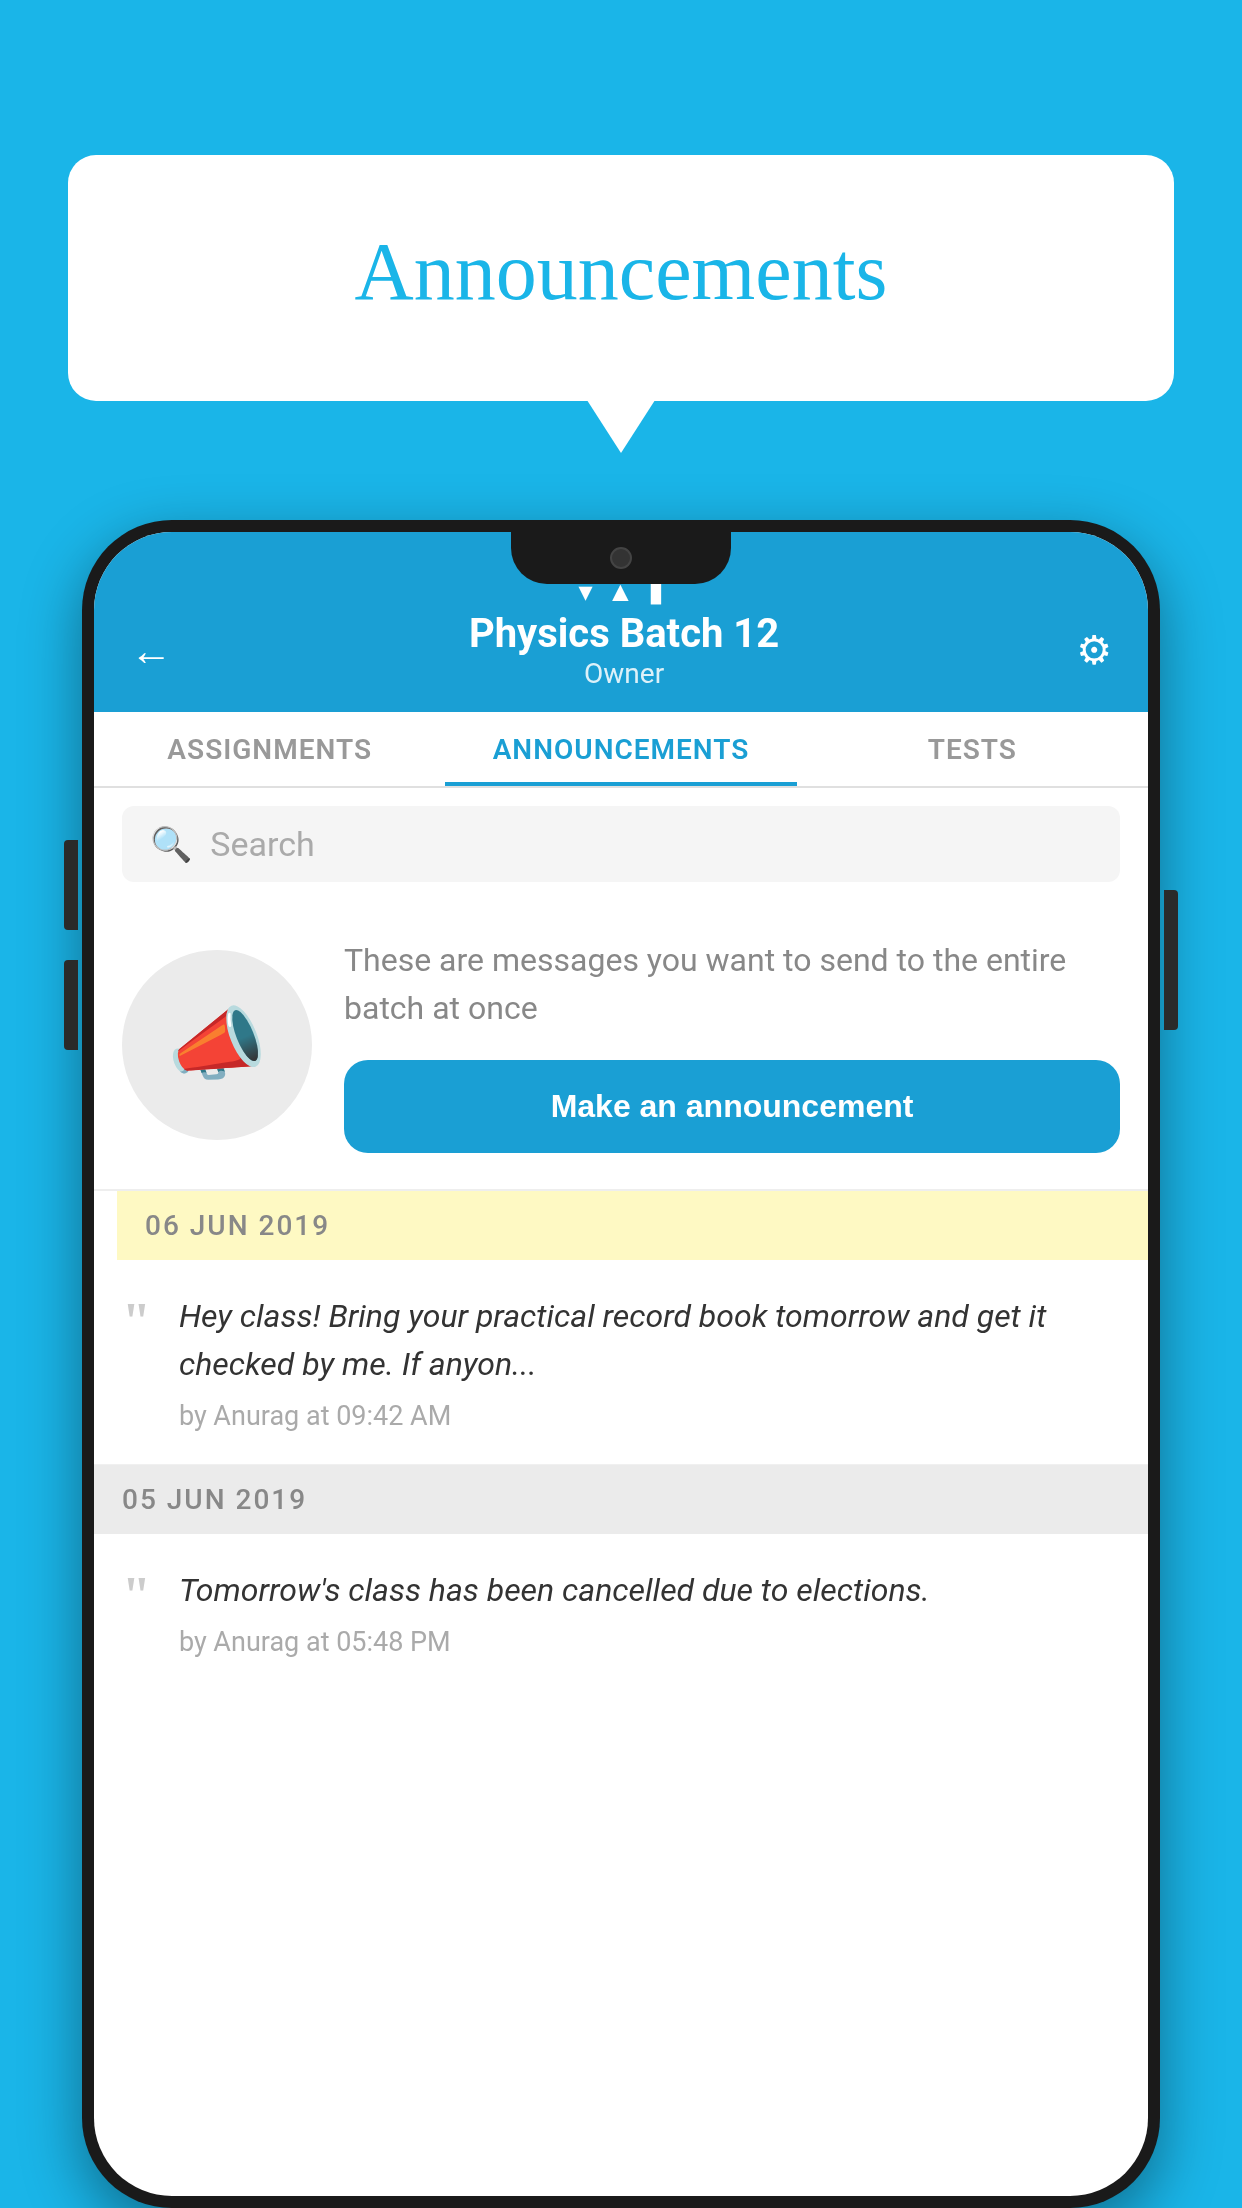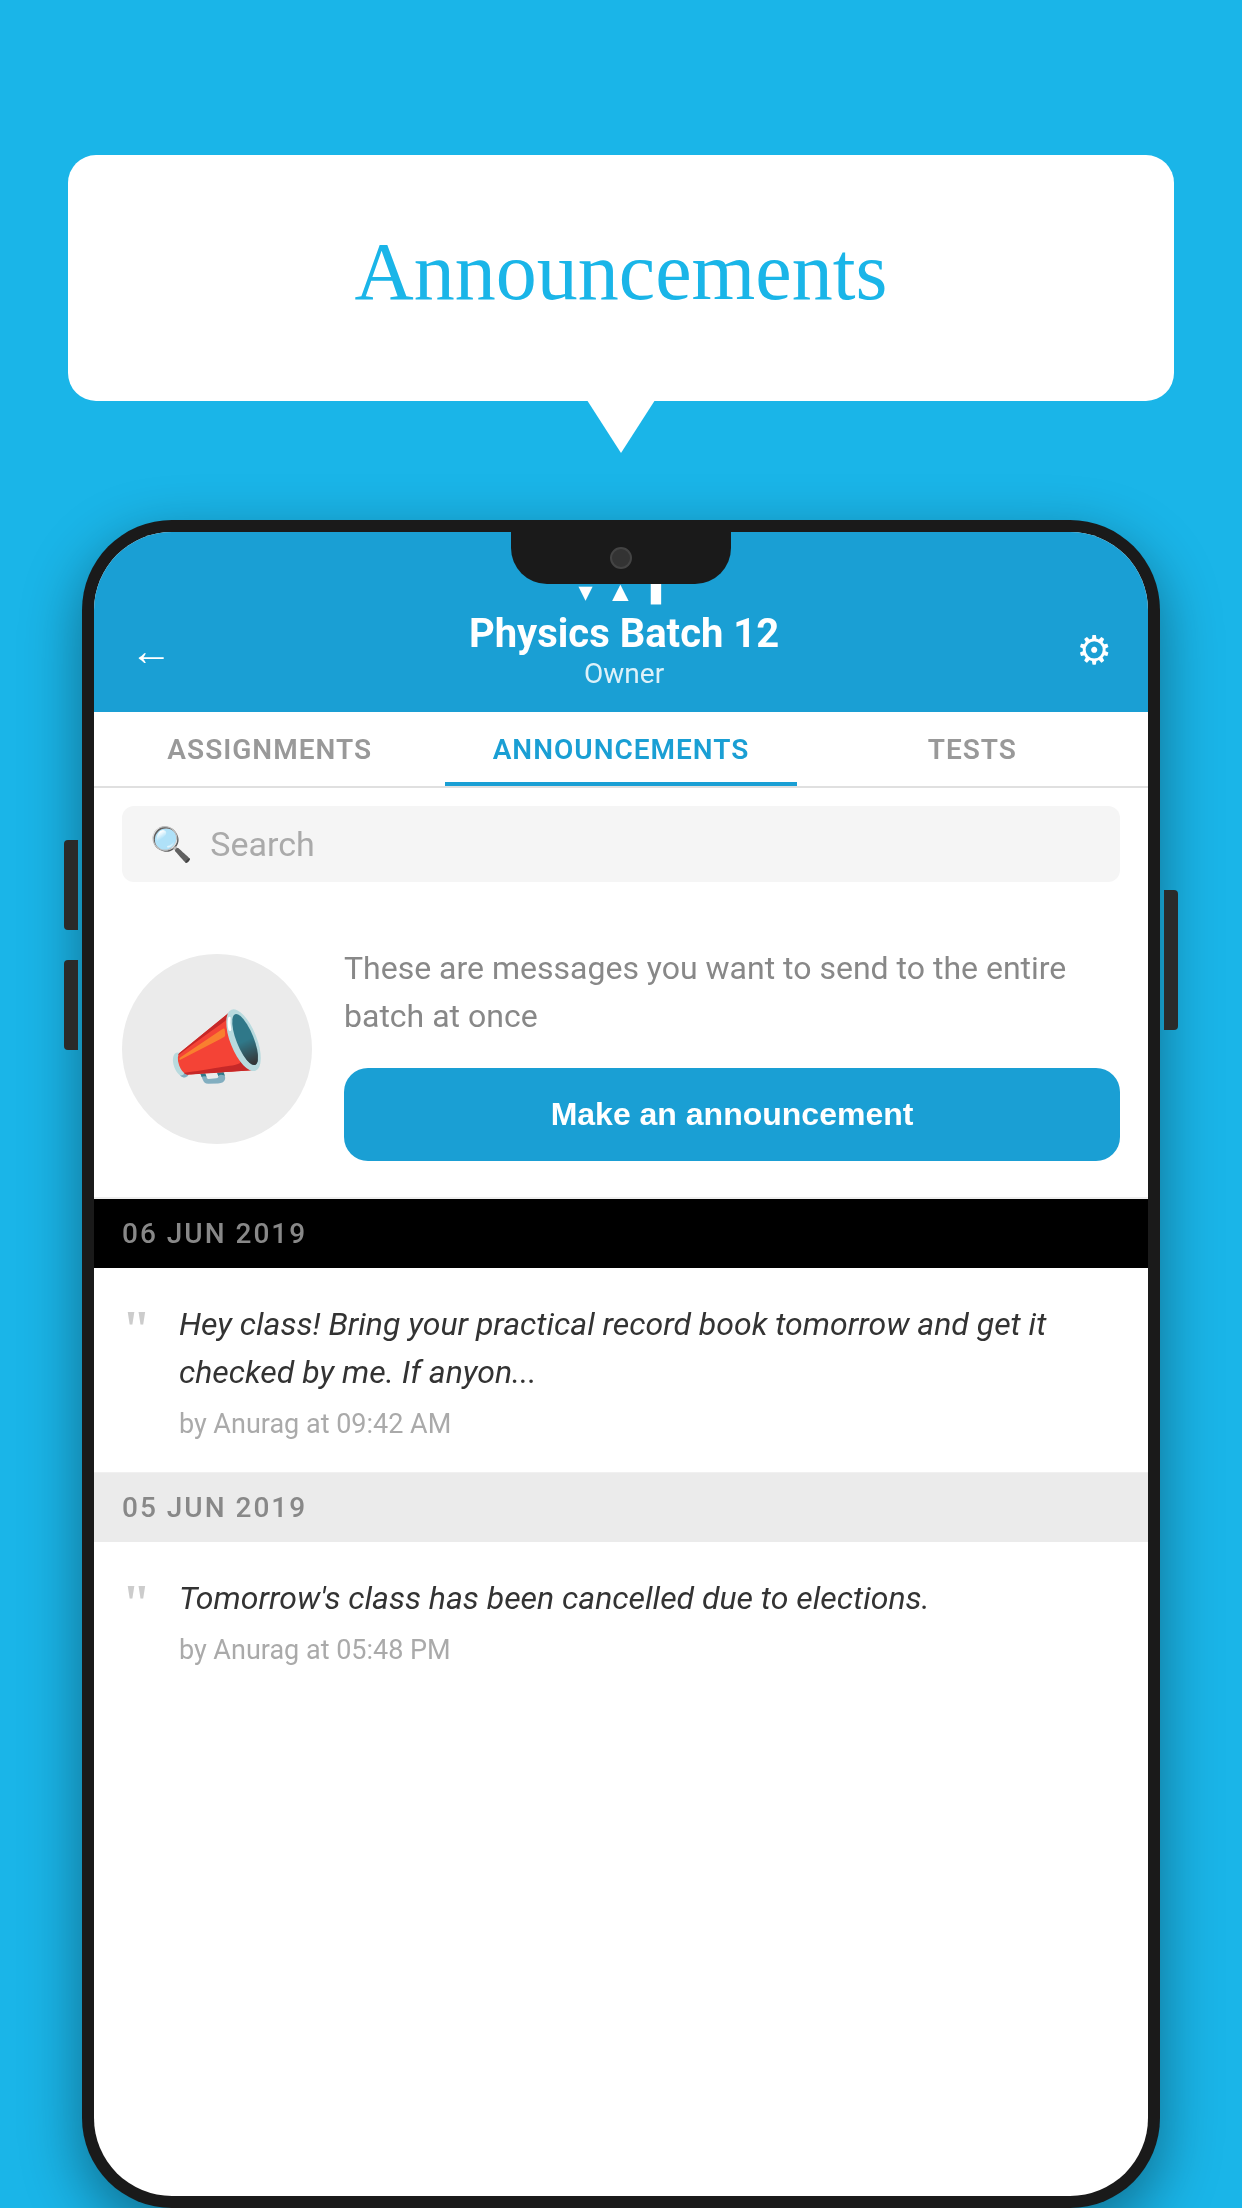--- a/index.html
+++ b/index.html
@@ -269,43 +269,43 @@
       flex: 1;
       display: flex;
       flex-direction: column;
       gap: 28px;
     }
 
     .prompt-text {
       color: #888;
       font-size: 32px;
       line-height: 1.5;
-      margin-top: 8px;
     }
 
     .make-announcement-btn {
       background: #1a9fd4;
       color: white;
       border: none;
       border-radius: 24px;
       padding: 28px 30px;
       font-size: 32px;
       font-weight: 600;
       cursor: pointer;
       text-align: center;
     }
 
     
     .date-separator {
-      background: #000000;
+      background: #fef9c3;
       padding: 18px 28px;
       color: #888;
       font-size: 28px;
       font-weight: 500;
       letter-spacing: 2px;
+      margin-left: 23px;
     }
 
     
     .announcement-item {
       background: white;
       display: flex;
       align-items: flex-start;
       padding: 32px 28px;
       gap: 28px;
       border-bottom: 1px solid #f0f0f0;

